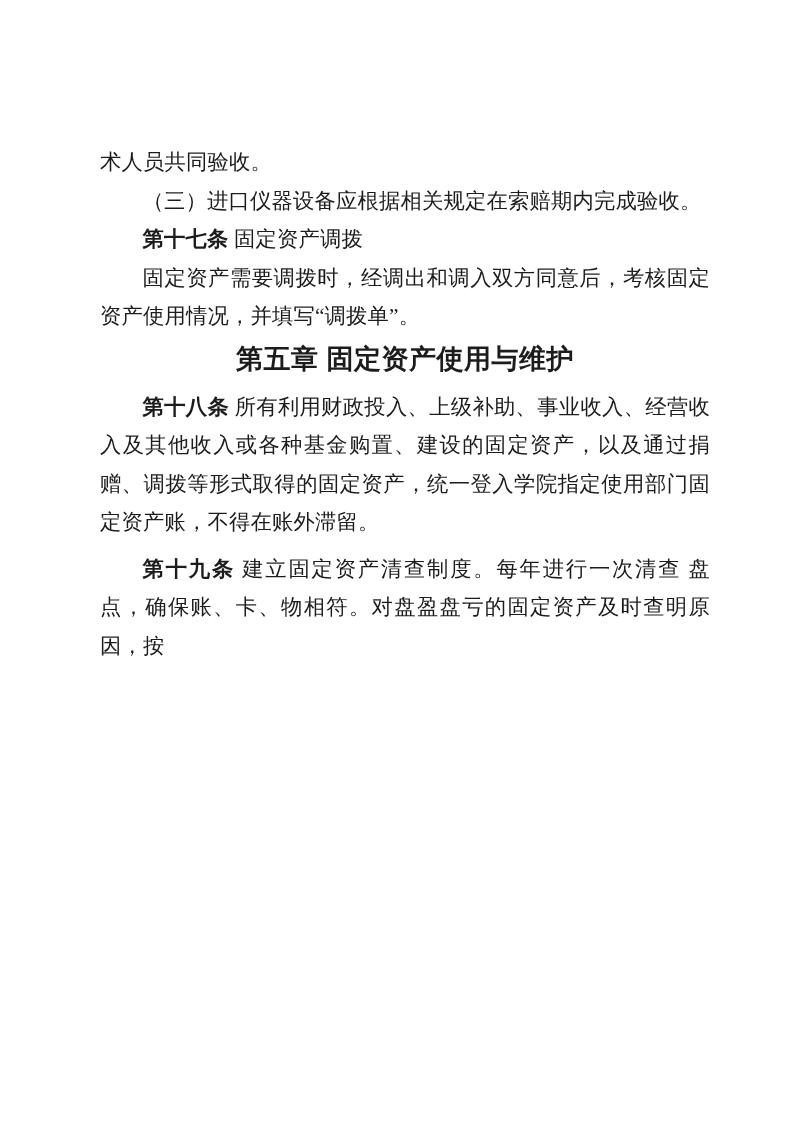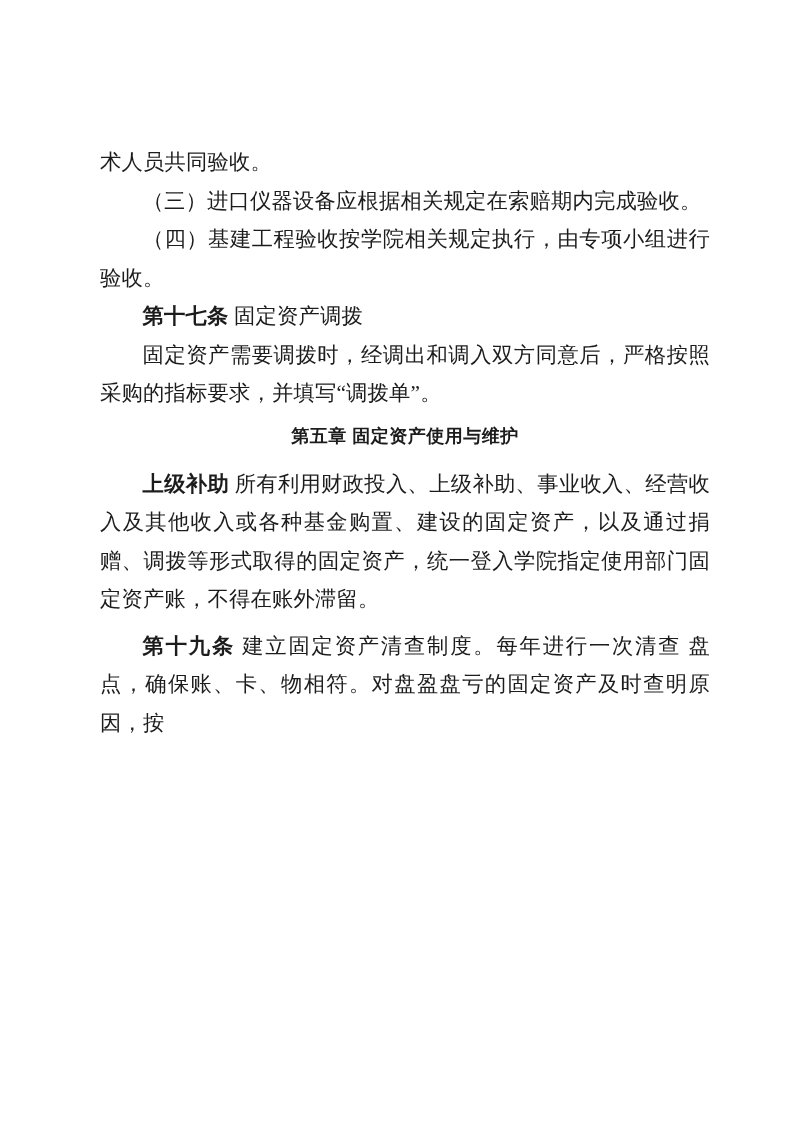--- a/index.html
+++ b/index.html
@@ -30,44 +30,43 @@
   }
   .para.spaced {
     margin-top: 8px;
   }
   .term {
     font-weight: bold;
     font-family: "Liberation Sans", "DejaVu Sans", sans-serif;
   }
   .chapter {
     margin: 0 0 6px 0;
-    font-size: 18px;
+    font-size: 27px;
     line-height: 46px;
     font-weight: bold;
     text-align: center;
     font-family: "Liberation Sans", "DejaVu Sans", sans-serif;
     letter-spacing: 0.5px;
   }
 </style>
 </head>
 <body>
 
 <div class="page">
 
   <p class="para"><b class="term"></b><span>术人员共同验收。</span></p>
 
 
   <p class="para indented"><b class="term"></b><span>（三）进口仪器设备应根据相关规定在索赔期内完成验收。</span></p>
 
-  <p class="para indented"><b class="term"></b><span>（四）基建工程验收按学院相关规定执行，由专项小组进行验收。</span></p>
 
   <p class="para indented"><b class="term">第十七条</b><span> 固定资产调拨</span></p>
 
-  <p class="para indented"><b class="term"></b><span>固定资产需要调拨时，经调出和调入双方同意后，严格按照采购的指标要求，并填写“调拨单”。</span></p>
+  <p class="para indented"><b class="term"></b><span>固定资产需要调拨时，经调出和调入双方同意后，考核固定资产使用情况，并填写“调拨单”。</span></p>
 
   <h2 class="chapter">第五章 固定资产使用与维护</h2>
 
-  <p class="para indented"><b class="term">上级补助</b><span> 所有利用财政投入、上级补助、事业收入、经营收入及其他收入或各种基金购置、建设的固定资产，以及通过捐赠、调拨等形式取得的固定资产，统一登入学院指定使用部门固定资产账，不得在账外滞留。</span></p>
+  <p class="para indented"><b class="term">第十八条</b><span> 所有利用财政投入、上级补助、事业收入、经营收入及其他收入或各种基金购置、建设的固定资产，以及通过捐赠、调拨等形式取得的固定资产，统一登入学院指定使用部门固定资产账，不得在账外滞留。</span></p>
 
 
   <p class="para indented spaced"><b class="term">第十九条</b><span> 建立固定资产清查制度。每年进行一次清查 盘点，确保账、卡、物相符。对盘盈盘亏的固定资产及时查明原因，按</span></p>
 
 </div>
 
 </body></html>

